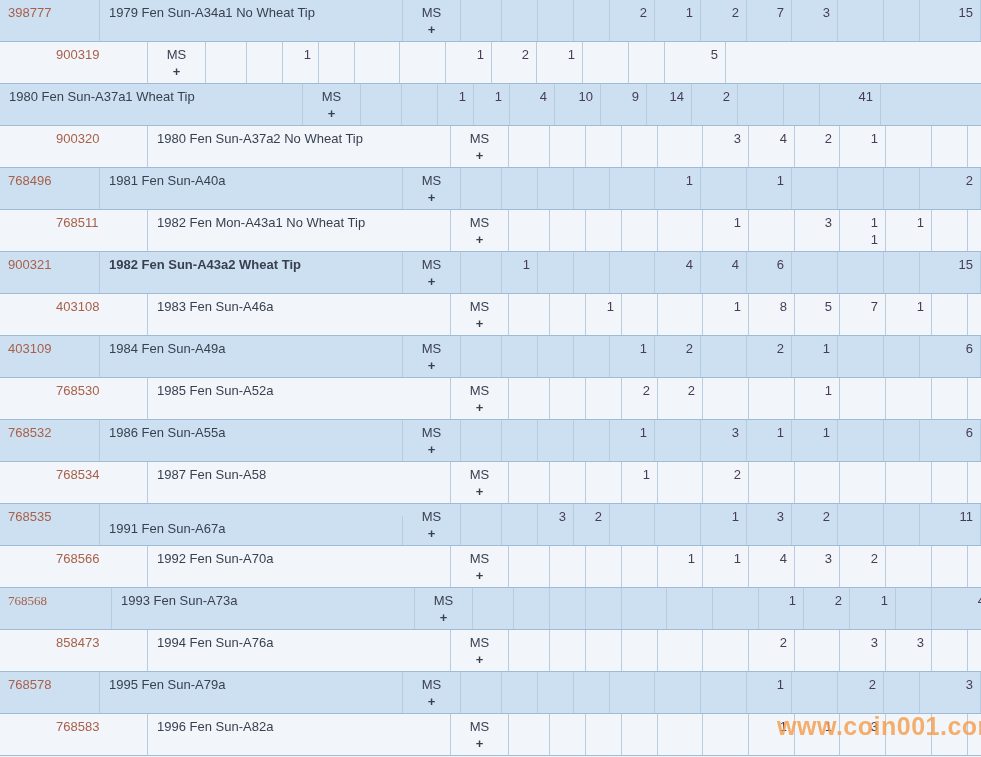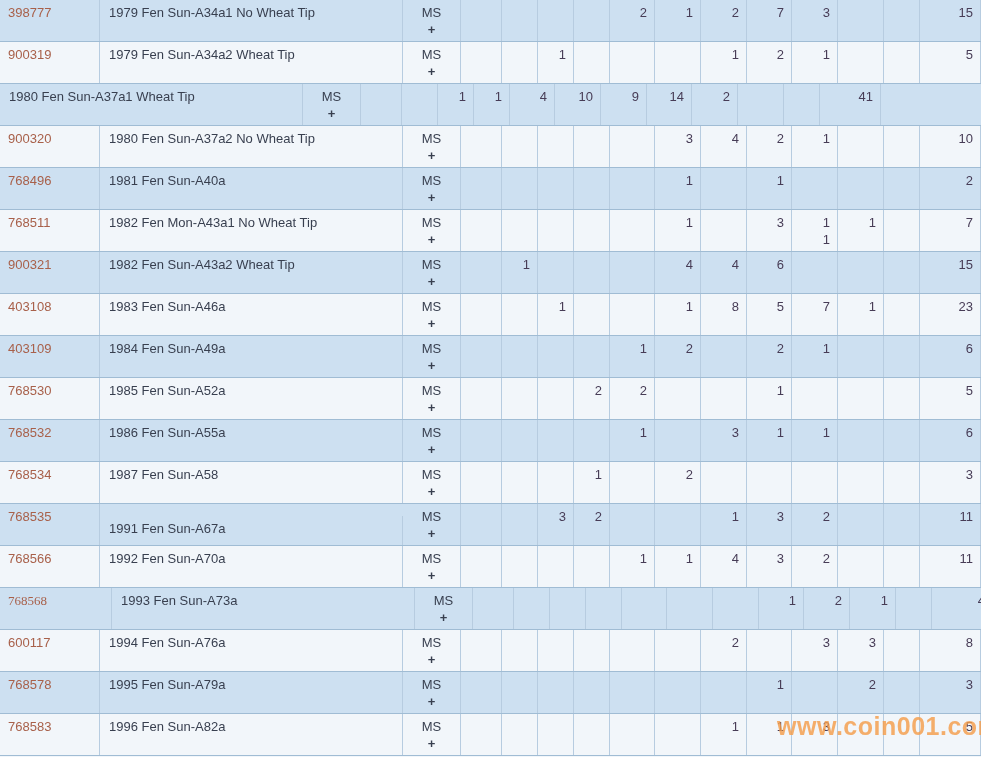--- a/index.html
+++ b/index.html
@@ -15,21 +15,21 @@
     position: relative;
     width: 981px;
   }
   .row {
     display: flex;
     height: 42px;
     box-sizing: border-box;
     border-bottom: 1px solid #a0bcd4;
   }
   .row.blue  { background: #cde0f1; }
-  .row.white { background: #f2f6fa; }
+  .row.white { background: #f2f6fa; padding-left: 48px; }
   .cell {
     box-sizing: border-box;
     border-right: 1px solid #b7cce0;
     padding-top: 4px;
     font-size: 13px;
     line-height: 17px;
     overflow: hidden;
     flex: 0 0 auto;
   }
   .id-cell {
@@ -88,21 +88,20 @@
       <div class="cell num-cell" style="width: 46px;">1</div>
       <div class="cell num-cell" style="width: 46px;">2</div>
       <div class="cell num-cell" style="width: 45px;">7</div>
       <div class="cell num-cell" style="width: 46px;">3</div>
       <div class="cell num-cell" style="width: 46px;"></div>
       <div class="cell num-cell" style="width: 36px;"></div>
       <div class="cell num-cell total-cell" style="width: 61px;">15</div>
     </div>
     <div class="row white">
       <div class="cell id-cell" style="width: 100px;">900319</div>
-      <div class="cell desc-cell" style="width: 303px;">1979 Fen Sun-A34a2 Wheat Tip</div>
       <div class="cell ms-cell" style="width: 58px;">
         <span class="ms-line">MS</span>
         <span class="plus-line">+</span>
       </div>
       <div class="cell num-cell" style="width: 41px;"></div>
       <div class="cell num-cell" style="width: 36px;"></div>
       <div class="cell num-cell" style="width: 36px;">1</div>
       <div class="cell num-cell" style="width: 36px;"></div>
       <div class="cell num-cell" style="width: 45px;"></div>
       <div class="cell num-cell" style="width: 46px;"></div>
@@ -188,21 +187,21 @@
       <div class="cell num-cell" style="width: 46px;"></div>
       <div class="cell num-cell" style="width: 45px;">3</div>
       <div class="cell num-cell" style="width: 46px;">1
 1</div>
       <div class="cell num-cell" style="width: 46px;">1</div>
       <div class="cell num-cell" style="width: 36px;"></div>
       <div class="cell num-cell total-cell" style="width: 61px;">7</div>
     </div>
     <div class="row blue">
       <div class="cell id-cell" style="width: 100px;">900321</div>
-      <div class="cell desc-cell" style="width: 303px;">1982 Fen Sun-A43a2 Wheat Tip</div>
+      <div class="cell desc-cell" style="width: 303px; font-weight: bold;">1982 Fen Sun-A43a2 Wheat Tip</div>
       <div class="cell ms-cell" style="width: 58px;">
         <span class="ms-line">MS</span>
         <span class="plus-line">+</span>
       </div>
       <div class="cell num-cell" style="width: 41px;"></div>
       <div class="cell num-cell" style="width: 36px;">1</div>
       <div class="cell num-cell" style="width: 36px;"></div>
       <div class="cell num-cell" style="width: 36px;"></div>
       <div class="cell num-cell" style="width: 45px;"></div>
       <div class="cell num-cell" style="width: 46px;">4</div>
@@ -367,21 +366,21 @@
       <div class="cell num-cell" style="width: 45px;"></div>
       <div class="cell num-cell" style="width: 46px;"></div>
       <div class="cell num-cell" style="width: 46px;"></div>
       <div class="cell num-cell" style="width: 45px;">1</div>
       <div class="cell num-cell" style="width: 46px;">2</div>
       <div class="cell num-cell" style="width: 46px;">1</div>
       <div class="cell num-cell" style="width: 36px;"></div>
       <div class="cell num-cell total-cell" style="width: 61px;">4</div>
     </div>
     <div class="row white">
-      <div class="cell id-cell" style="width: 100px;">600117</div>
+      <div class="cell id-cell" style="width: 100px;">858473</div>
       <div class="cell desc-cell" style="width: 303px;">1994 Fen Sun-A76a</div>
       <div class="cell ms-cell" style="width: 58px;">
         <span class="ms-line">MS</span>
         <span class="plus-line">+</span>
       </div>
       <div class="cell num-cell" style="width: 41px;"></div>
       <div class="cell num-cell" style="width: 36px;"></div>
       <div class="cell num-cell" style="width: 36px;"></div>
       <div class="cell num-cell" style="width: 36px;"></div>
       <div class="cell num-cell" style="width: 45px;"></div>

